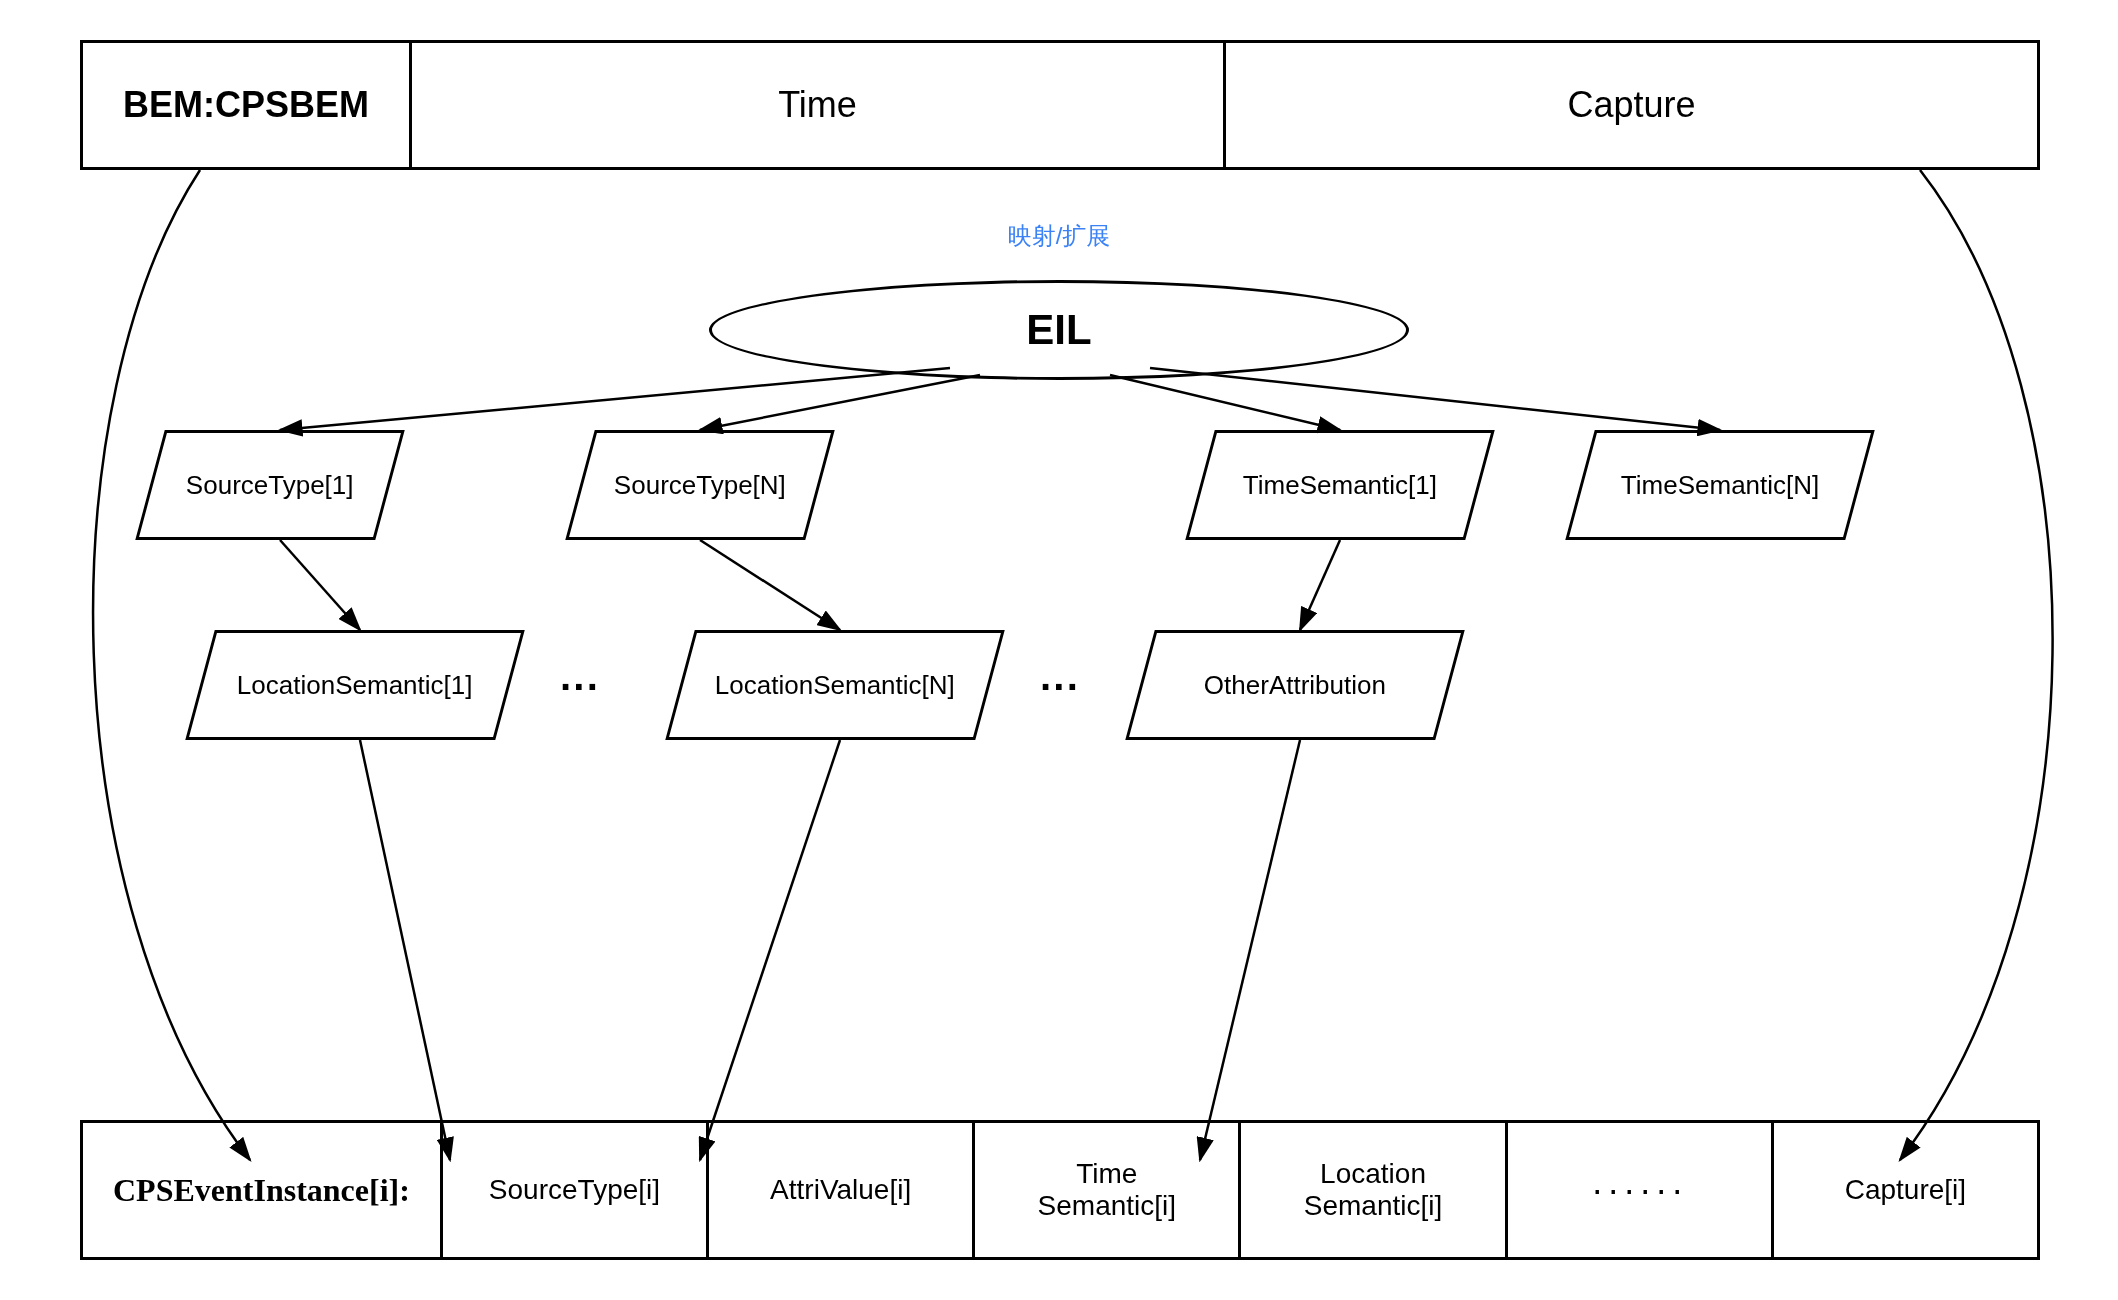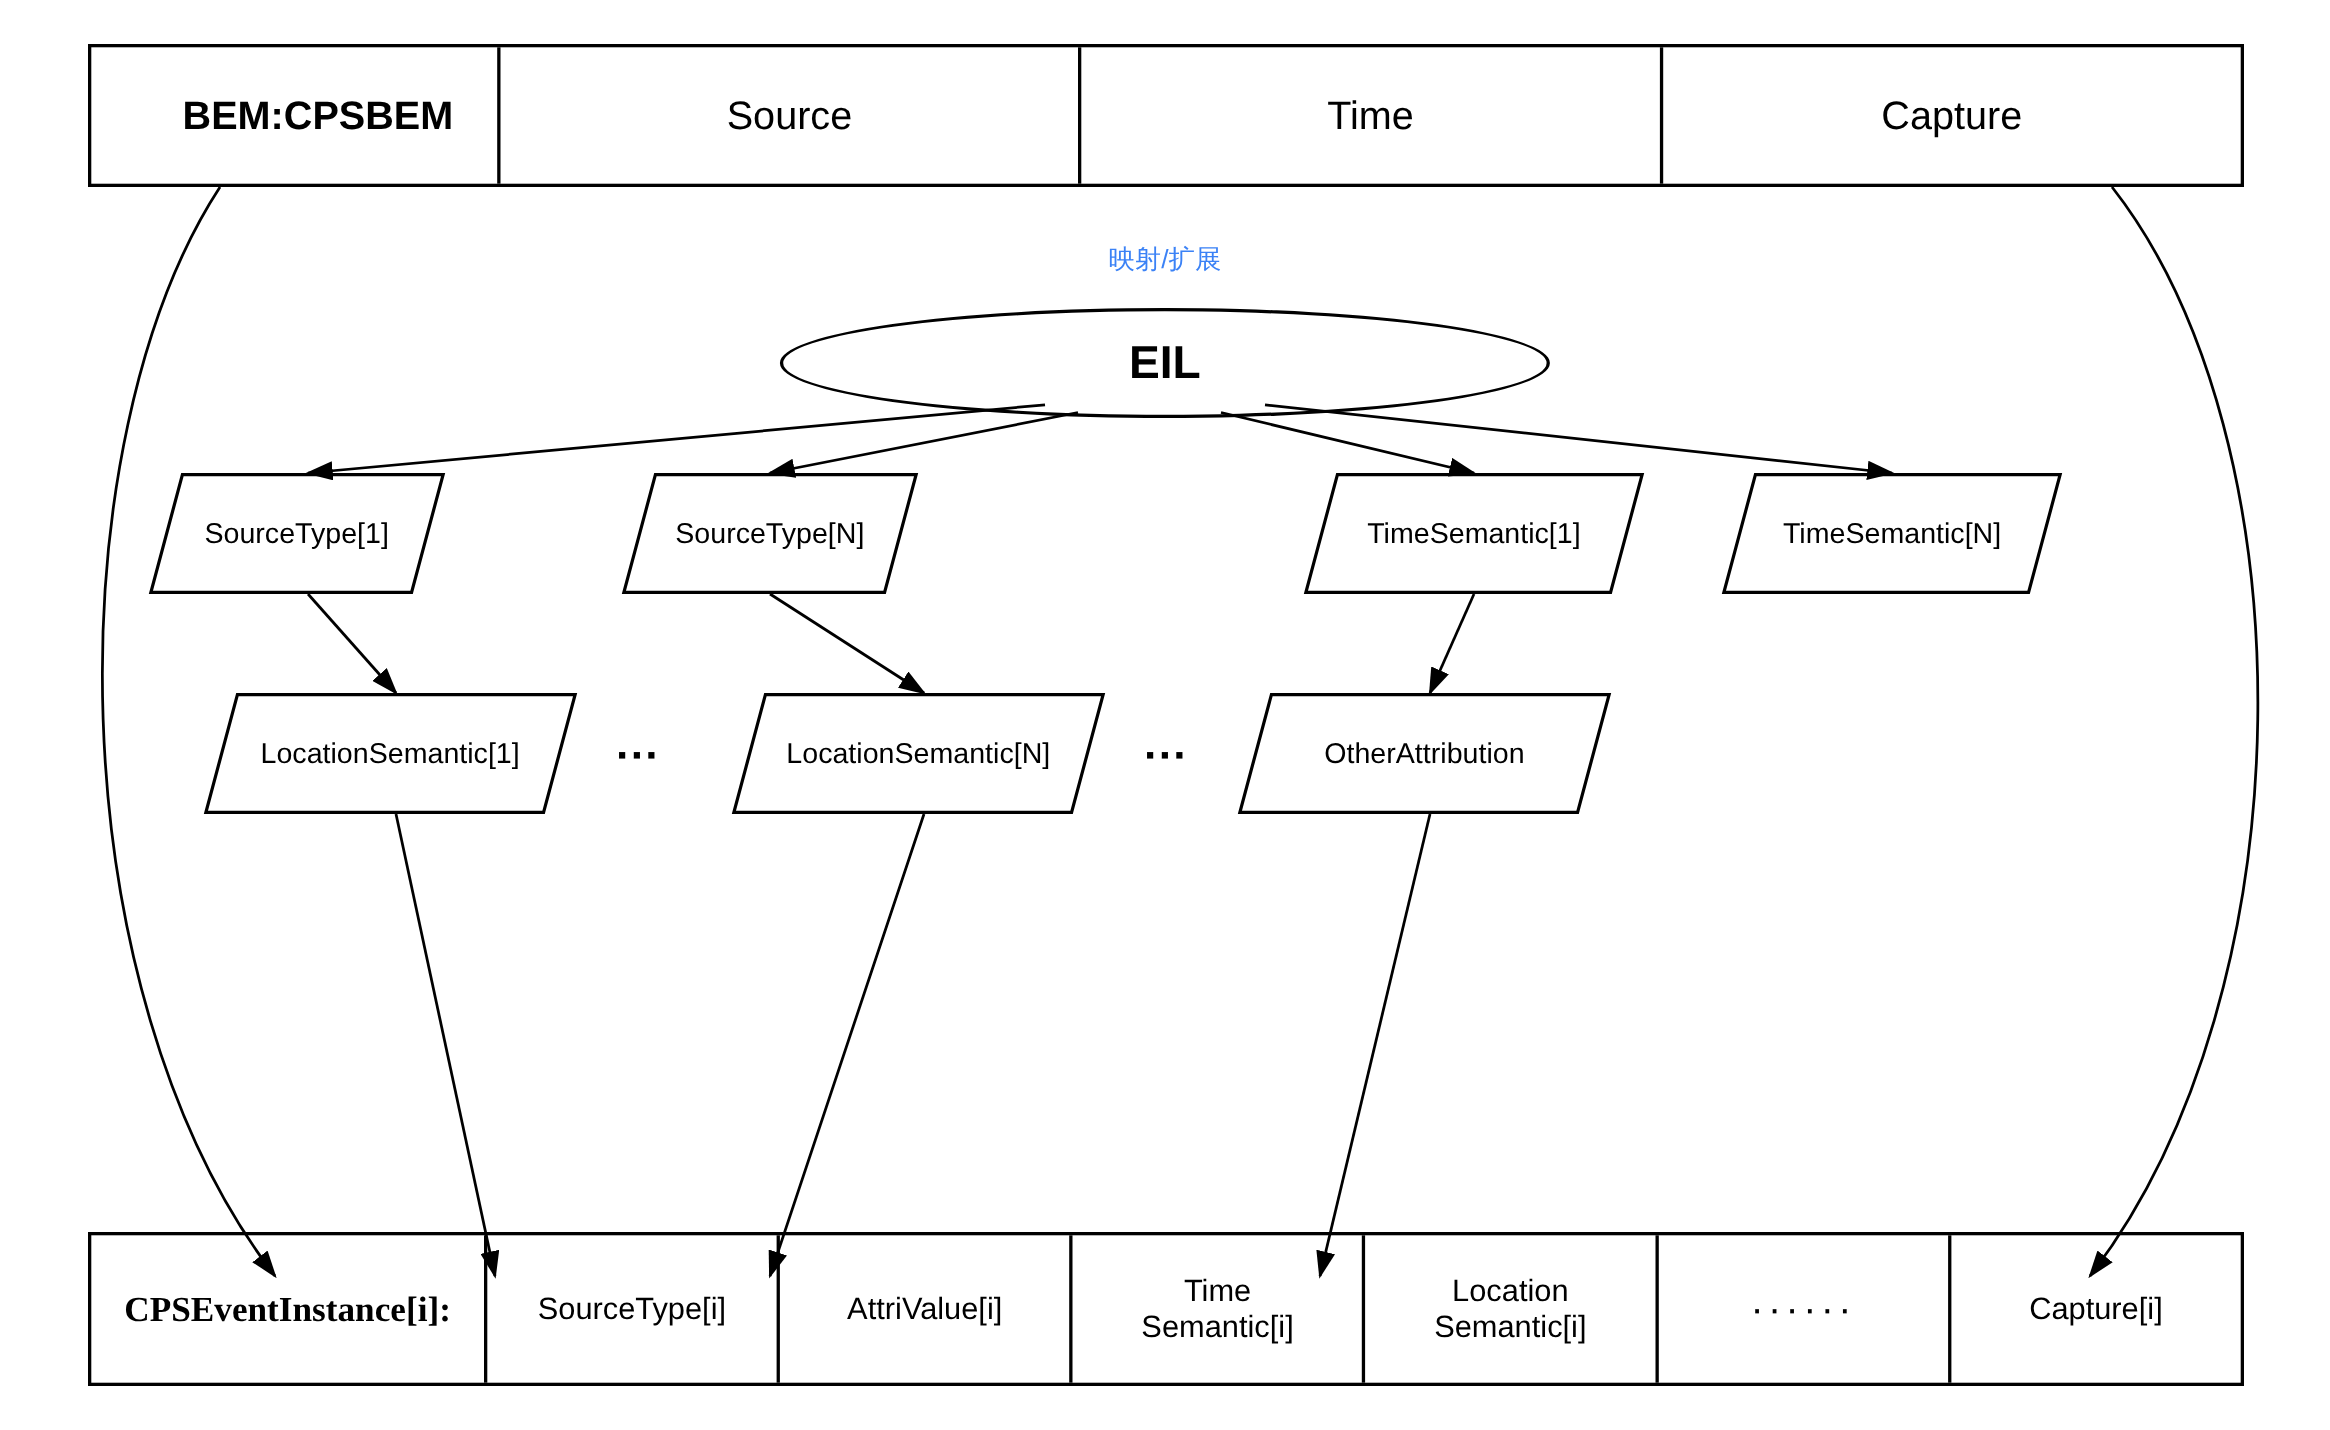--- a/index.html
+++ b/index.html
@@ -32,21 +32,20 @@
 
     .bem-label {
       display: flex;
       align-items: center;
       justify-content: center;
       padding: 0 40px;
       font-size: 36px;
       font-weight: bold;
       border-right: 3px solid #000;
       white-space: nowrap;
-      margin-left: 43px;
     }
 
     .bem-cols {
       display: flex;
       flex: 1;
     }
 
     .bem-col {
       flex: 1;
       display: flex;
@@ -171,21 +170,20 @@
     }
   </style>
 </head>
 <body>
 
 <div class="diagram-container">
 
   <div class="bem-box">
     <div class="bem-label">BEM:CPSBEM</div>
     <div class="bem-cols">
-      <div class="bem-col">Source</div>
       <div class="bem-col">Time</div>
       <div class="bem-col">Capture</div>
     </div>
   </div>
 
   <div class="mapping-label">映射/扩展</div>
 
   <div class="eil-container">
     <div class="eil-ellipse">
       <span>EIL</span>

